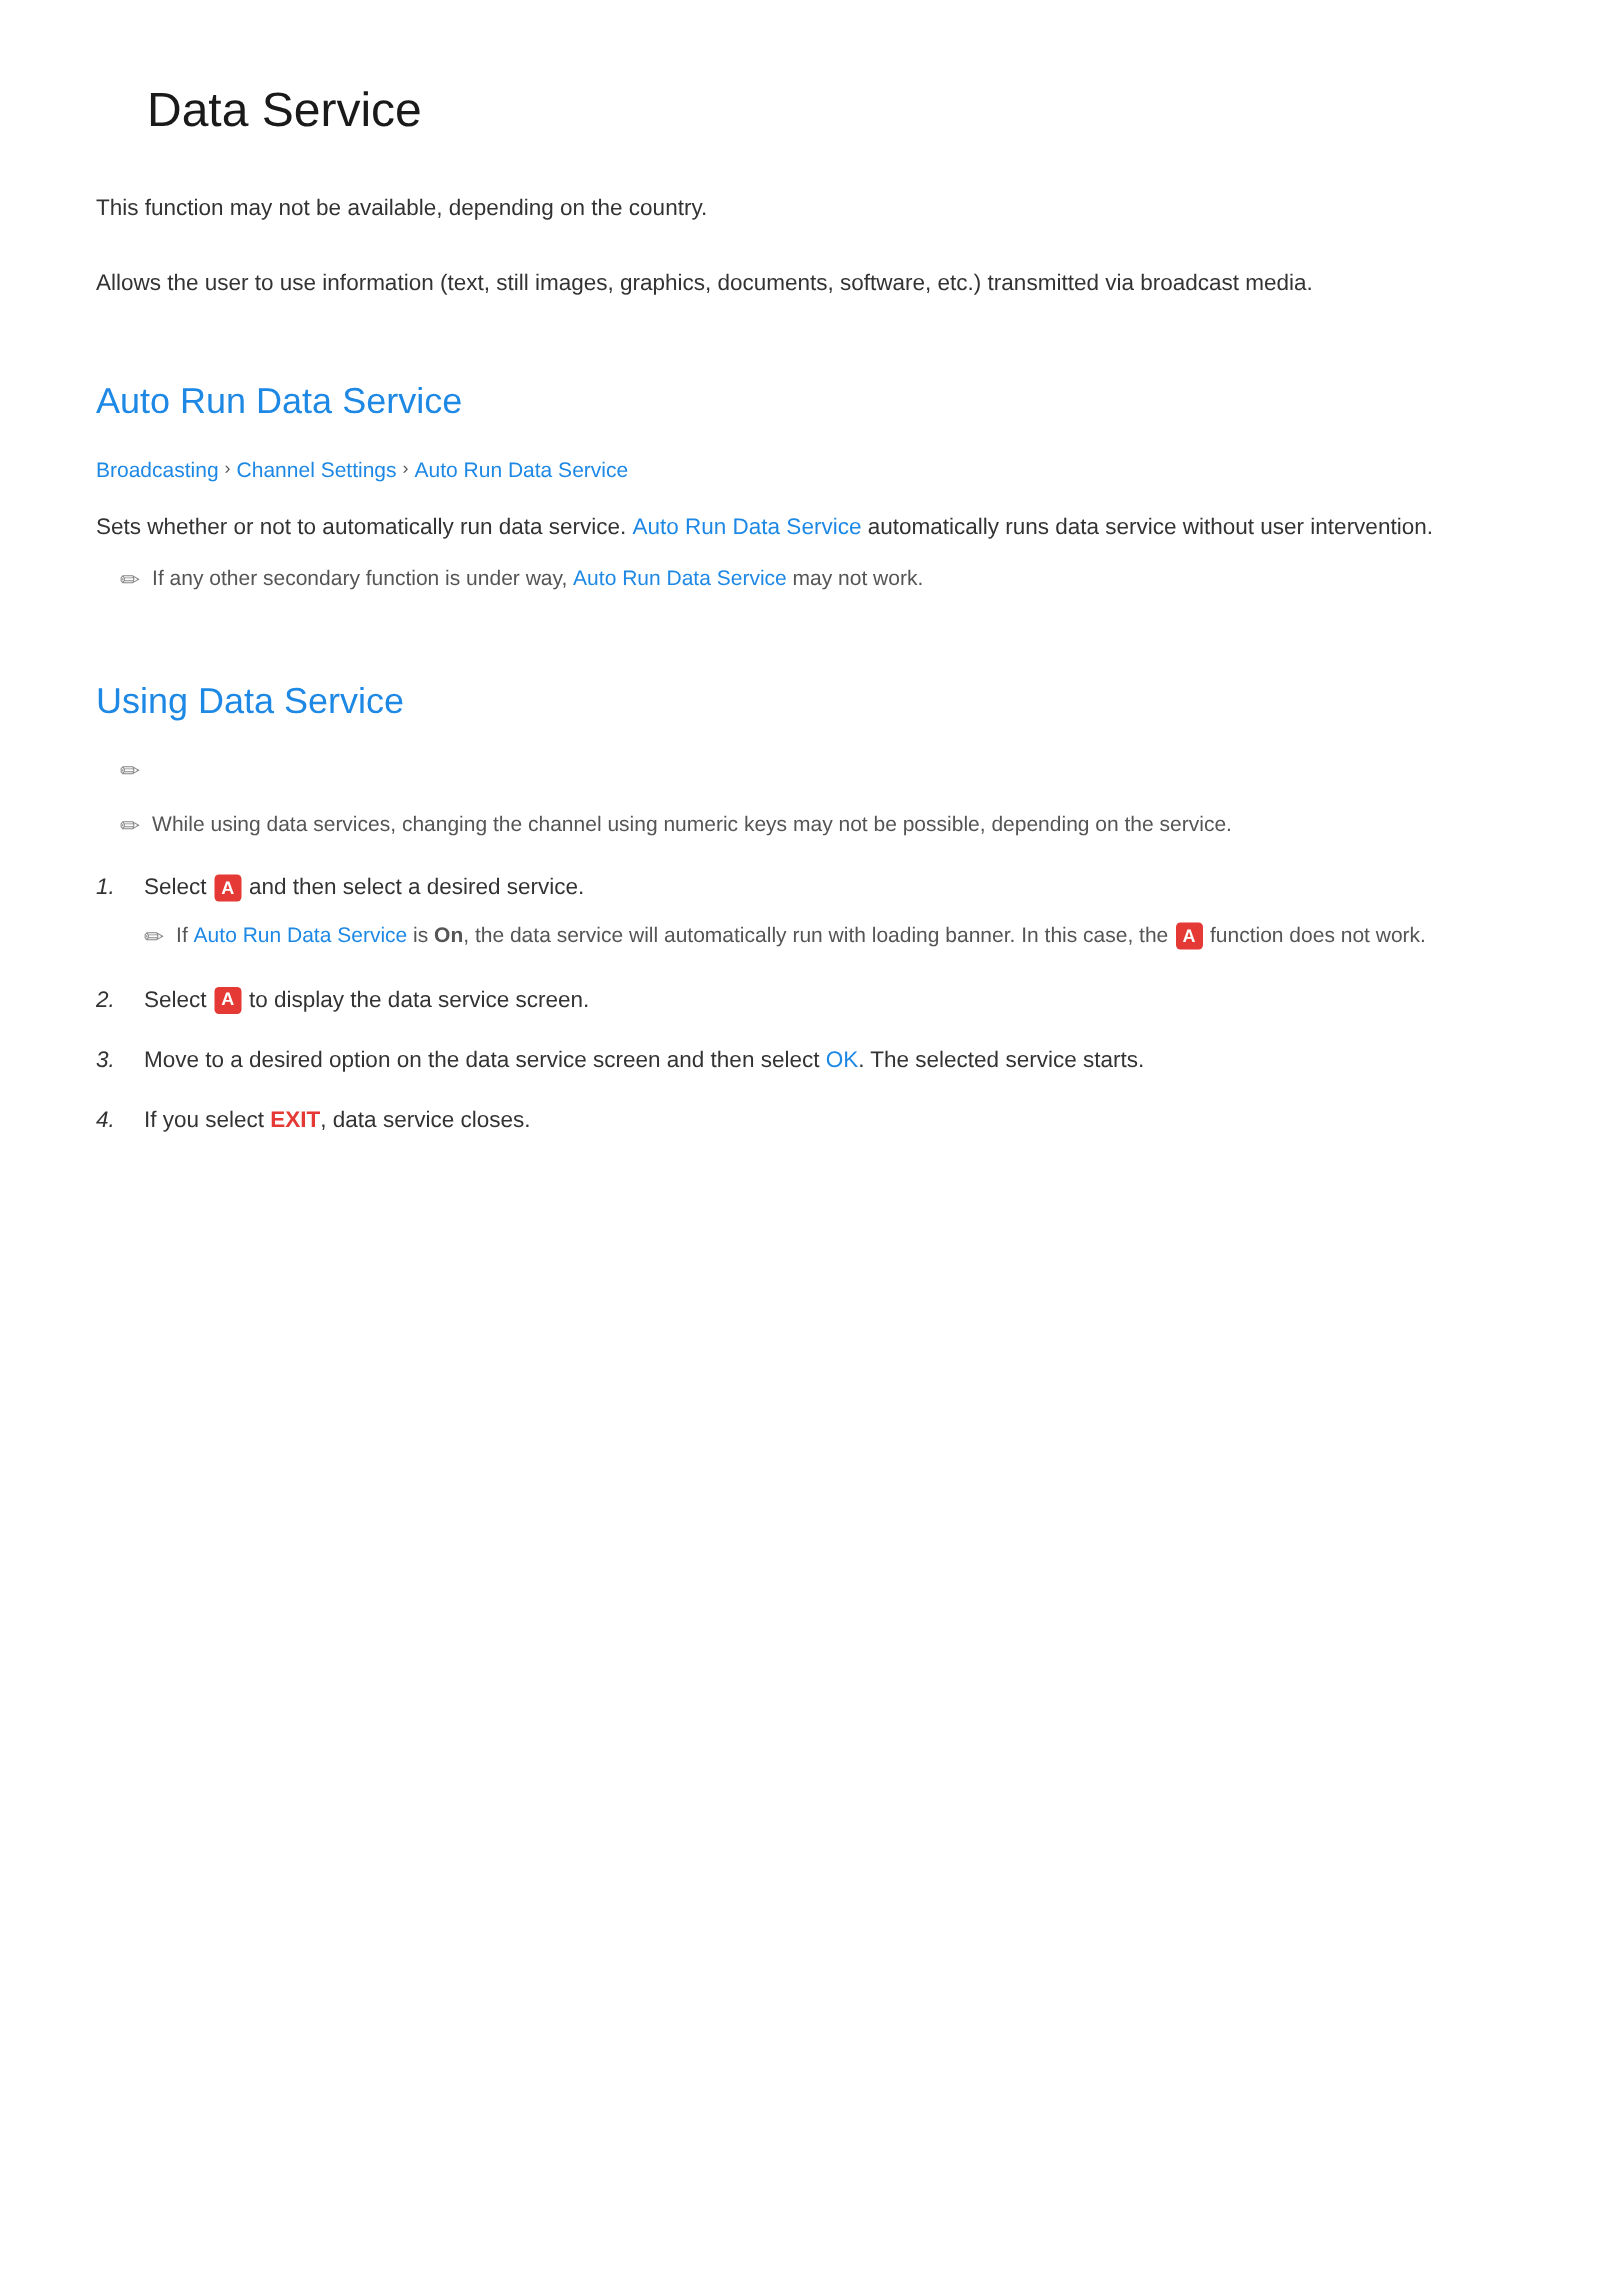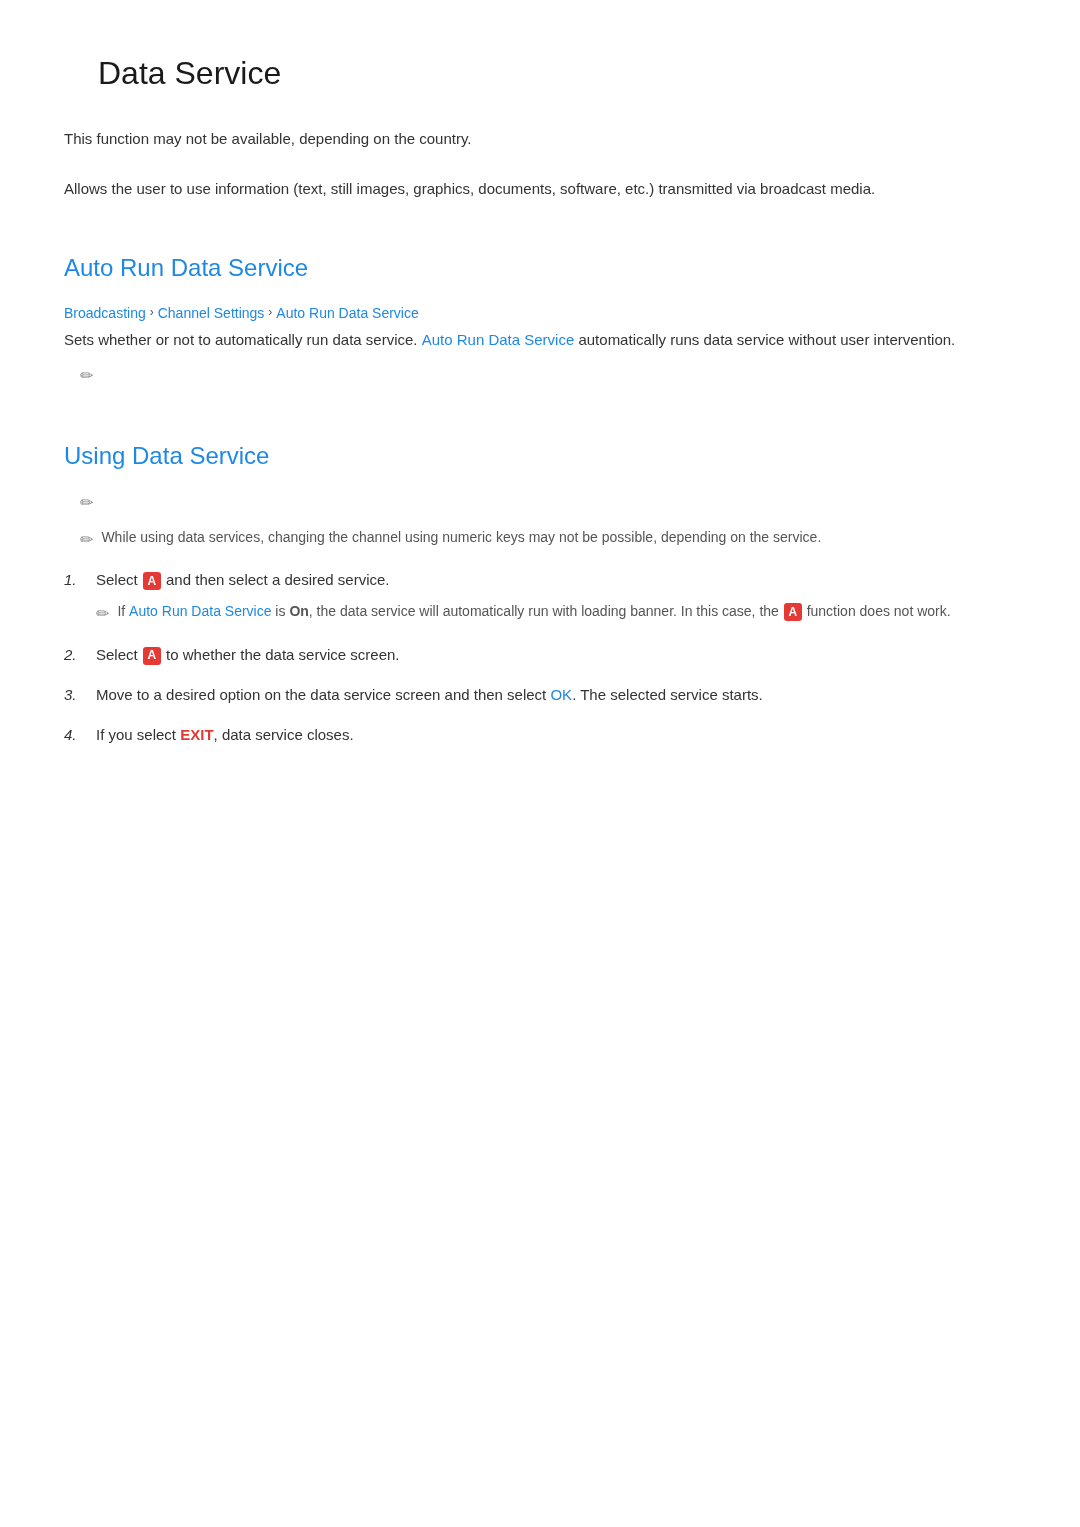--- a/index.html
+++ b/index.html
@@ -41,21 +41,21 @@
       font-size: 24px;
       font-weight: 400;
       color: #1e88e5;
       margin-bottom: 14px;
     }
 
     .breadcrumb {
       display: flex;
       align-items: center;
       gap: 4px;
-      margin-bottom: 4px;
+      margin-bottom: 16px;
       font-size: 14px;
     }
 
     .breadcrumb-link {
       color: #1e88e5;
       text-decoration: none;
       cursor: pointer;
     }
 
     .breadcrumb-separator {
@@ -169,20 +169,21 @@
     <span class="breadcrumb-separator">›</span>
     <a class="breadcrumb-link">Auto Run Data Service</a>
   </div>
 
   <p class="section-body">
     <span>Sets whether or not to automatically run data service. </span><span class="highlight-blue">Auto Run Data Service</span><span> automatically runs data service without user intervention.</span>
   </p>
 
   <div class="note">
     <span class="note-icon">✏</span>
+    <span>If any other secondary function is under way, <span class="highlight-blue">Auto Run Data Service</span> may not work.</span>
   </div>
 </div>
 
 <div class="section">
   <h2 class="section-title">Using Data Service</h2>
 
 
   <div class="note">
     <span class="note-icon">✏</span>
   </div>
@@ -201,21 +202,21 @@
         <div class="step-note">
           <span class="note-icon">✏</span>
           <span class="sub-note-content">If <span class="highlight-blue">Auto Run Data Service</span> is <span style="font-weight:600;">On</span>, the data service will automatically run with loading banner. In this case, the <span class="a-button">A</span> function does not work.</span>
         </div>
       </div>
     </li>
 
     <li class="step-item">
       <span class="step-number">2.</span>
       <div class="step-content">
-        <span>Select </span><span class="a-button">A</span><span> to whether the data service screen.</span>
+        <span>Select </span><span class="a-button">A</span><span> to display the data service screen.</span>
       </div>
     </li>
 
     <li class="step-item">
       <span class="step-number">3.</span>
       <div class="step-content">
         <span>Move to a desired option on the data service screen and then select </span><span class="highlight-blue">OK</span><span>. The selected service starts.</span>
       </div>
     </li>
 

